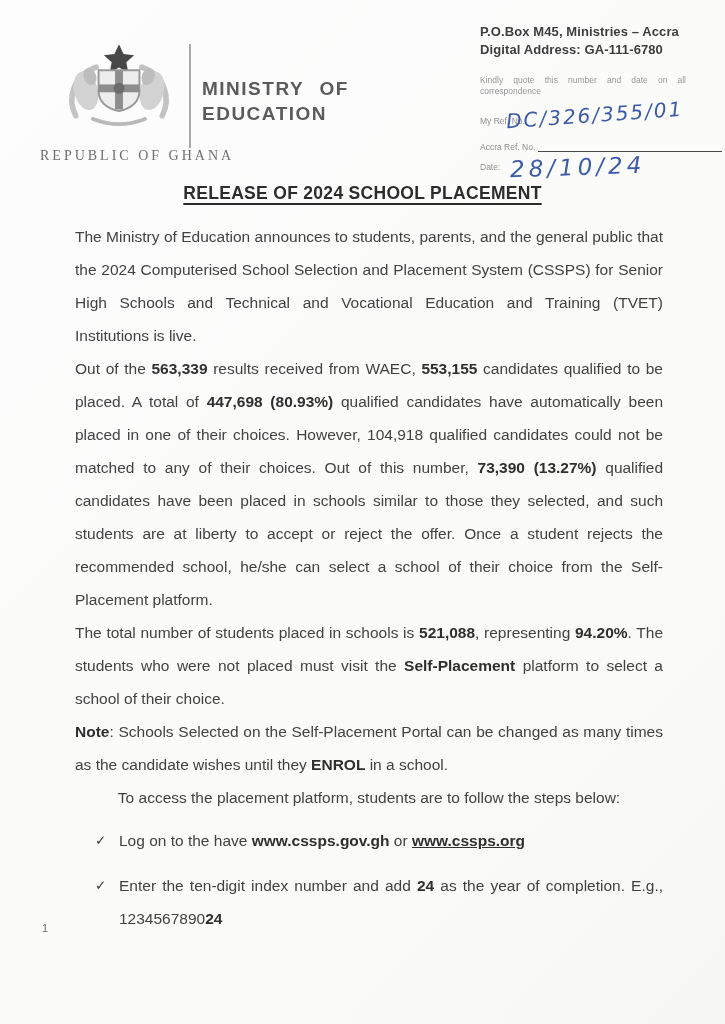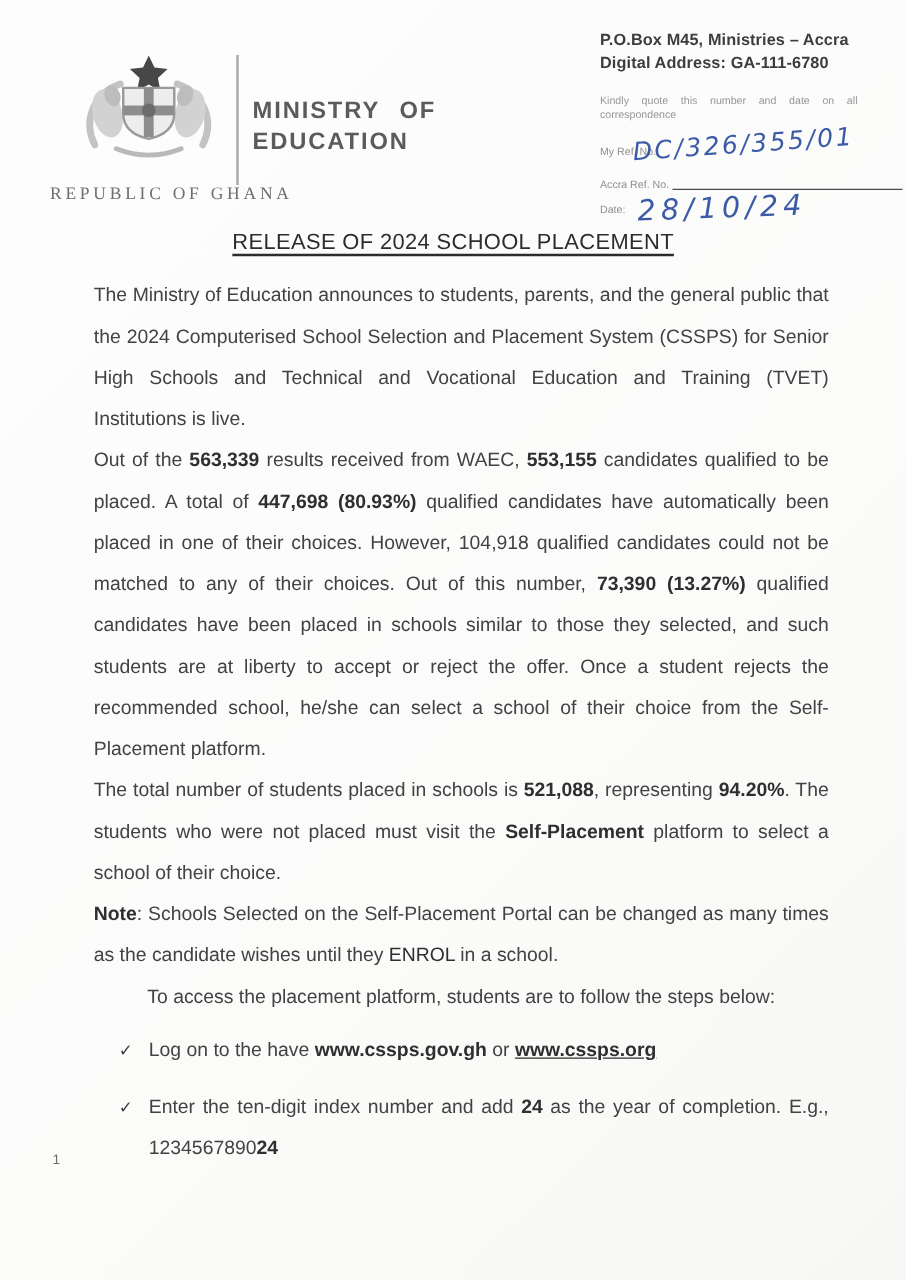--- a/index.html
+++ b/index.html
@@ -64,21 +64,21 @@
   .ref-row.daterow{ margin-top:1px; height:28px; display:flex; align-items:center; }
   .date-value{
     font-size:23px; letter-spacing:4px; margin-left:10px;
     transform:rotate(-2deg); white-space:nowrap;
   }
 
   
   .doc-title{
     position:absolute; top:183px; left:0; right:0;
     text-align:center;
-    font-size:17.5px; font-weight:400; color:#2c2c2c;
+    font-size:17.5px; font-weight:700; color:#2c2c2c;
     letter-spacing:0.3px;
     text-decoration:underline; text-underline-offset:4px; text-decoration-thickness:1.5px;
   }
   .body-text{
     position:absolute; top:220px; left:75px; width:588px;
     font-size:15.5px; line-height:33px; color:#424242;
     text-align:justify;
   }
   .body-text p{ margin:0; }
   .p-announce{ margin-top:5px; }
@@ -161,21 +161,21 @@
       </div>
     </div>
   </header>
 
   <h1 class="doc-title">RELEASE OF 2024 SCHOOL PLACEMENT</h1>
 
   <section class="body-text">
     <p class="p-announce"><span>The Ministry of Education announces to students, parents, and the general public that the 2024 Computerised School Selection and Placement System (CSSPS) for Senior High Schools and Technical and Vocational Education and Training (TVET) Institutions is live.</span></p>
     <p class="p-stats"><span>Out of the </span><span class="b" style="font-weight: 700;">563,339</span><span> results received from WAEC, </span><span class="b" style="font-weight: 700;">553,155</span><span> candidates qualified to be placed. A total of </span><span class="b" style="font-weight: 700;">447,698 (80.93%)</span><span> qualified candidates have automatically been placed in one of their choices. However, 104,918 qualified candidates could not be matched to any of their choices. Out of this number, </span><span class="b" style="font-weight: 700;">73,390 (13.27%)</span><span> qualified candidates have been placed in schools similar to those they selected, and such students are at liberty to accept or reject the offer. Once a student rejects the recommended school, he/she can select a school of their choice from the Self-Placement platform.</span></p>
     <p class="p-total"><span>The total number of students placed in schools is </span><span class="b" style="font-weight: 700;">521,088</span><span>, representing </span><span class="b" style="font-weight: 700;">94.20%</span><span>. The students who were not placed must visit the </span><span class="b" style="font-weight: 700;">Self-Placement</span><span> platform to select a school of their choice.</span></p>
-    <p class="p-note"><span class="b" style="font-weight: 700;">Note</span><span>: Schools Selected on the Self-Placement Portal can be changed as many times as the candidate wishes until they </span><span class="b" style="font-weight: 400; margin-top: 48px;">ENROL</span><span> in a school.</span></p>
+    <p class="p-note"><span class="b" style="font-weight: 700;">Note</span><span>: Schools Selected on the Self-Placement Portal can be changed as many times as the candidate wishes until they </span><span class="b" style="font-weight: 700; margin-top: 48px;">ENROL</span><span> in a school.</span></p>
 
     <p class="steps-intro">To access the placement platform, students are to follow the steps below:</p>
 
     <div class="step">
       <span class="check">✓</span>
       <span class="step-text"><span>Log on to the have </span><span class="b" style="font-weight: 700; ">www.cssps.gov.gh</span><span>  or </span><span class="b" style="font-weight: 700; text-decoration: underline;">www.cssps.org</span></span>
     </div>
 
     <div class="step">
       <span class="check">✓</span>

